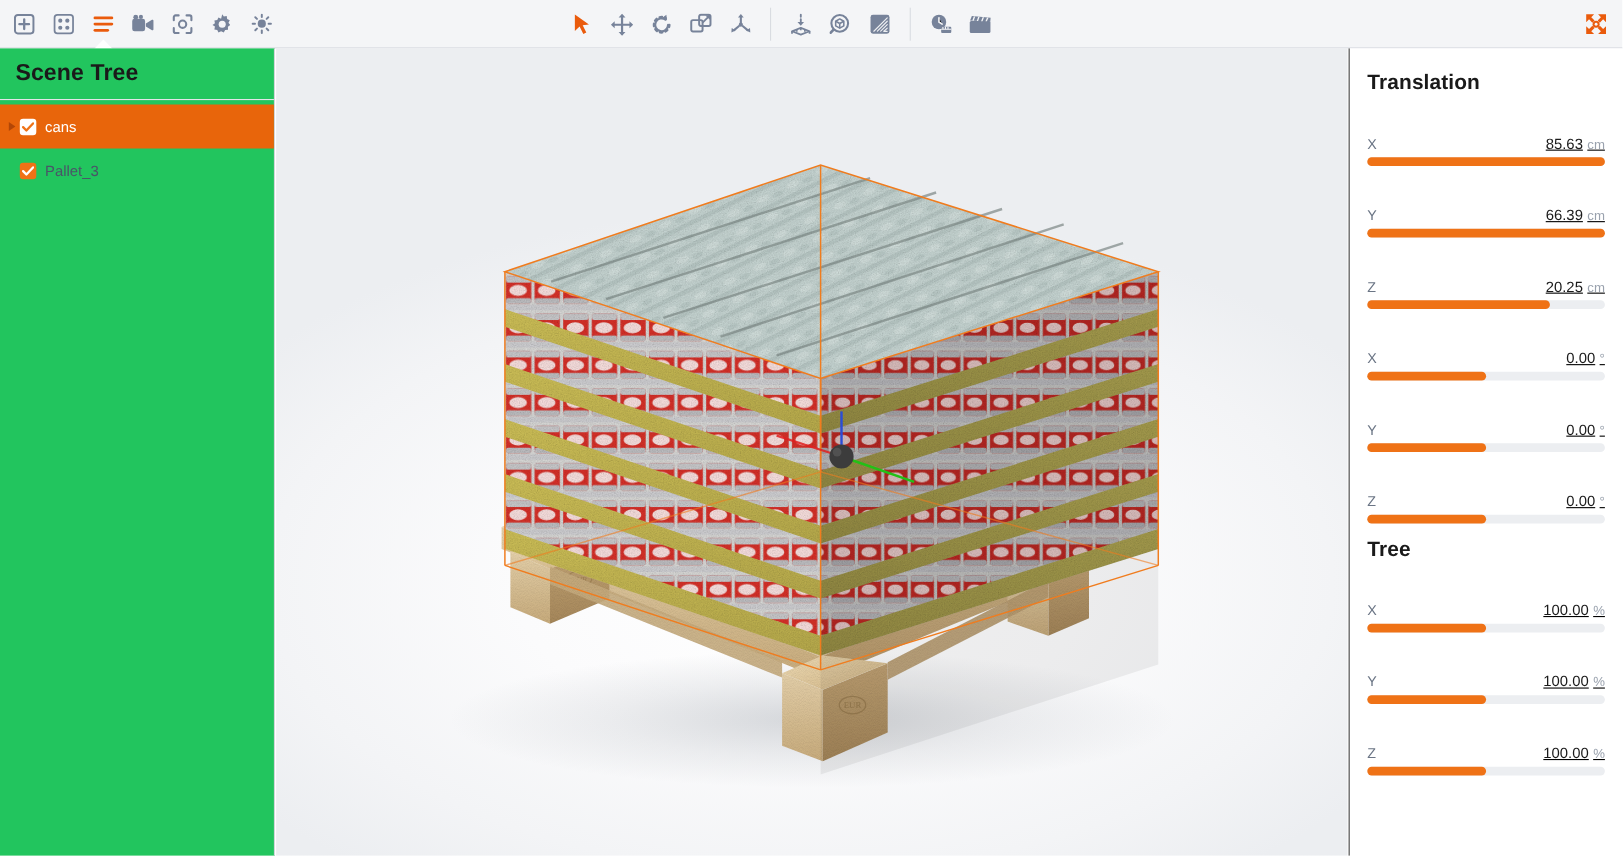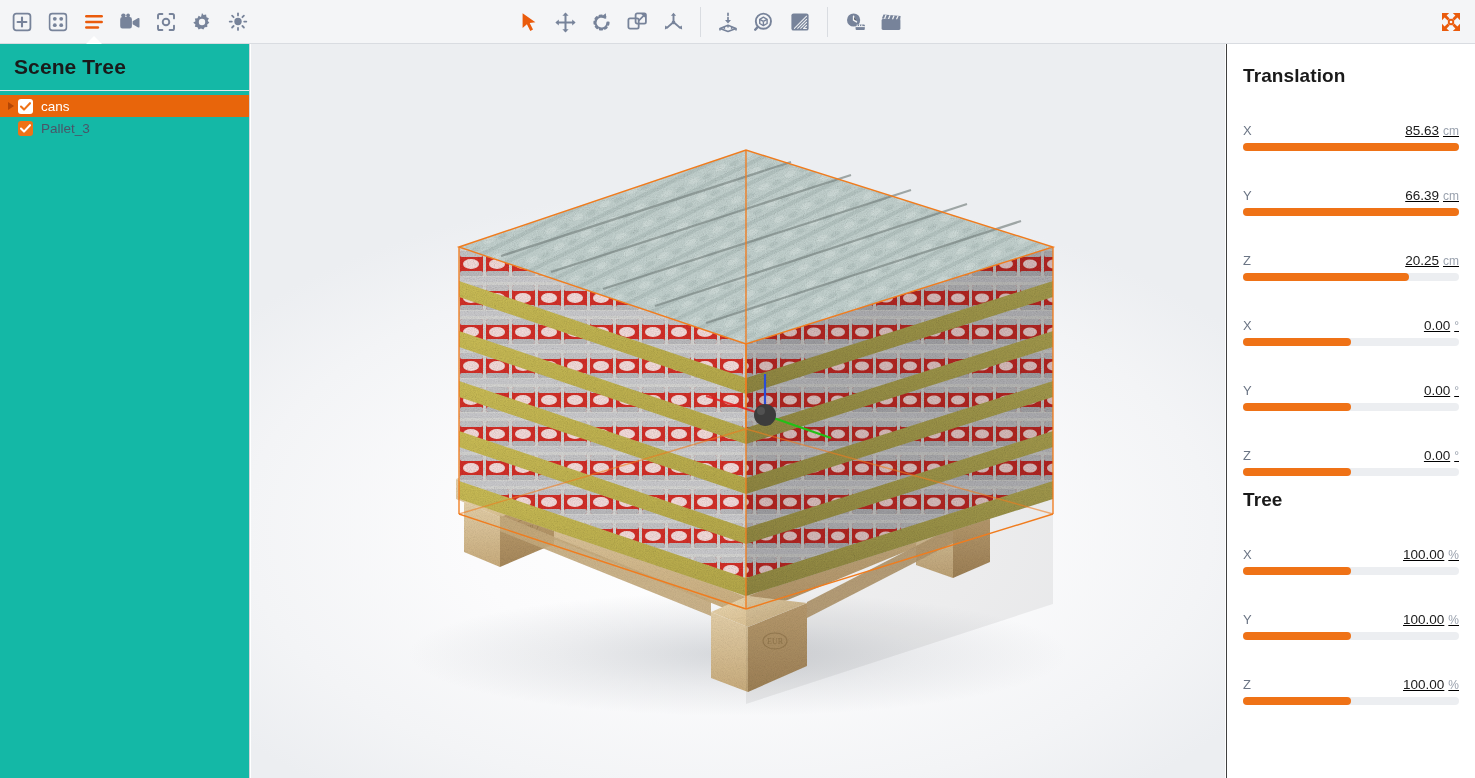--- a/index.html
+++ b/index.html
@@ -45,36 +45,36 @@
     border-bottom: 9px solid #ffffff;
   }
   .tb-sep {
     width: 1px; height: 30px; background: #d9dce1; margin: 0 9px;
   }
 
   
   #sidebar {
     position: absolute; left: 0; top: 44px;
     width: 250px; height: 734px;
-    background: #14b8a6;
+    background: #22c55e;
     border-right: 1px solid #d2d5da;
   }
   #sidebar-header {
     height: 47px;
     display: flex; align-items: center;
     padding: 0 0 0 14px;
     border-bottom: 1px solid #e3e5e9;
   }
   #sidebar-title {
     font-size: 21px; font-weight: bold; color: #1a1a1a; letter-spacing: 0.1px;
   }
   #tree { padding-top: 4px; }
   .tree-row {
     display: flex; align-items: center;
-    height: 22px;
+    height: 40px;
     padding-left: 4px;
     cursor: pointer;
     font-size: 13.5px;
     color: #4a5568;
   }
   .tree-row.selected { background: #e8650b; color: #ffe9d9; }
   .tree-arrow {
     width: 14px; display: flex; align-items: center; justify-content: center;
     flex: 0 0 14px;
   }

